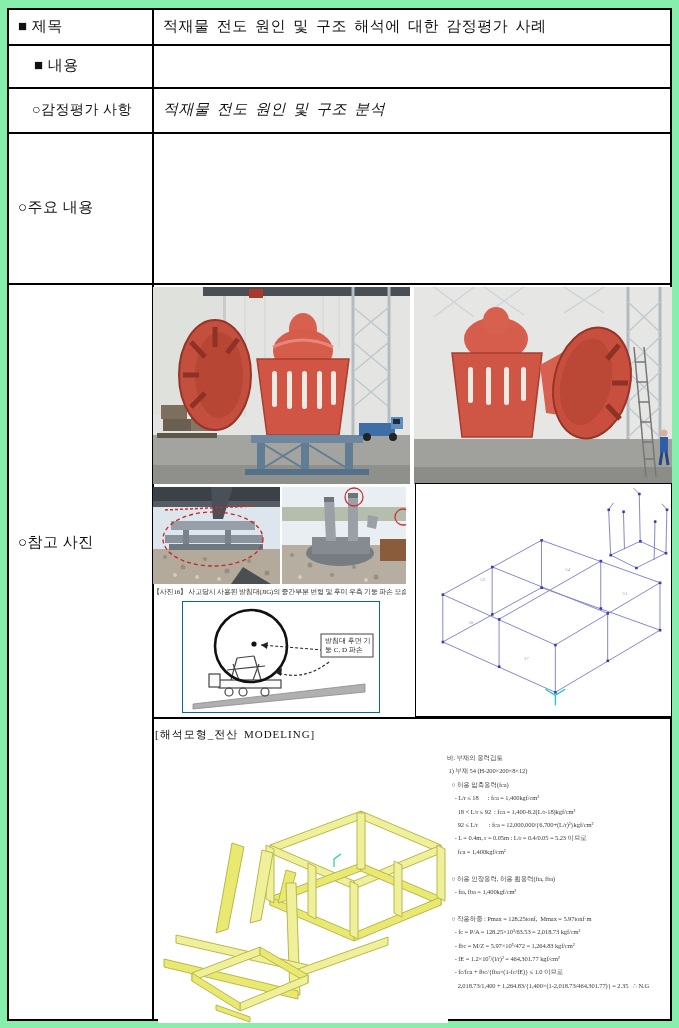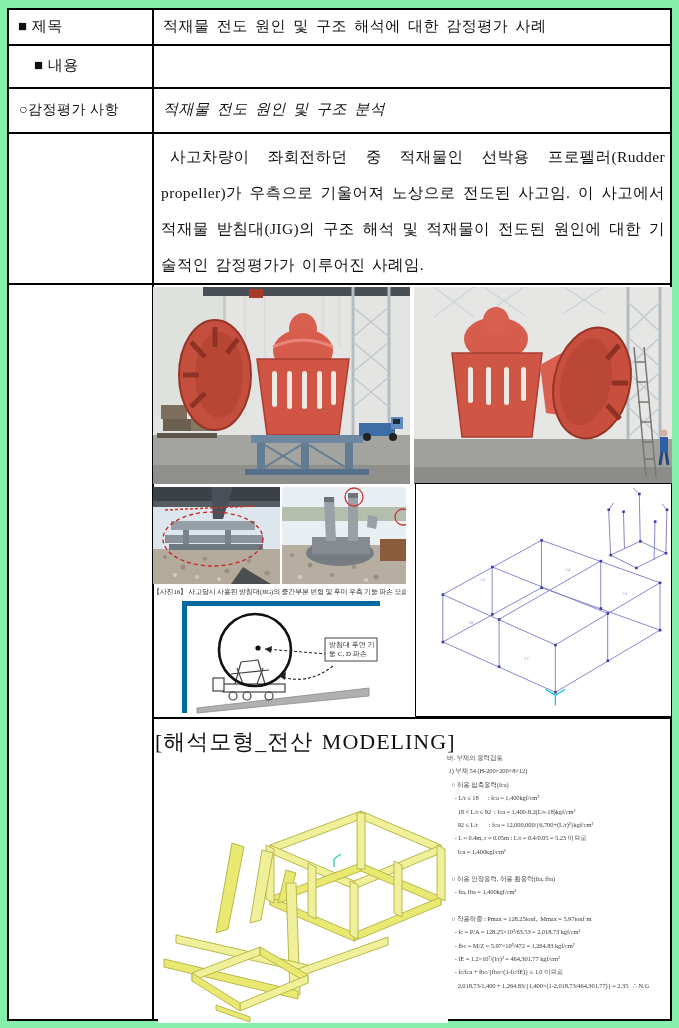--- a/index.html
+++ b/index.html
@@ -15,21 +15,21 @@
   .hline-r1    { left: 7px;  top: 44px;  width: 665px; height: 2px; }
   .hline-r2    { left: 7px;  top: 87px;  width: 665px; height: 2px; }
   .hline-r3    { left: 7px;  top: 132px; width: 665px; height: 2px; }
   .hline-r4    { left: 7px;  top: 283px; width: 665px; height: 2px; }
   .hline-sub   { left: 154px; top: 717px; width: 518px; height: 2px; }
 
   .cell-label { position: absolute; left: 9px; width: 142px; display: flex;
                 align-items: center; padding-left: 9px; font-size: 15px; letter-spacing: .5px; }
   .lbl-r1 { top: 10px; height: 32px; }
   .lbl-r2 { top: 46px; height: 39px; padding-left: 25px; }
-  .lbl-r3 { top: 89px; height: 41px; font-size: 14px; padding-left: 10px; }
+  .lbl-r3 { top: 89px; height: 41px; font-size: 14px; padding-left: 23px; }
   .lbl-r4 { top: 134px; height: 147px; }
   .lbl-r5 { top: 527px; height: 30px; }
 
   .cell-value { position: absolute; left: 163px; width: 506px; display: flex;
                 align-items: center; font-size: 15px; word-spacing: 3px; letter-spacing: .5px; }
   .val-r1 { top: 10px; height: 32px; }
   .val-r3 { top: 89px; height: 41px; font-style: italic; }
 
   .summary-par { position: absolute; left: 161px; top: 139px; width: 504px; height: 142px;
                  font-size: 15.5px; line-height: 36px; text-align: justify;
@@ -39,26 +39,26 @@
   .photo-a { left: 153px; top: 287px; width: 257px; height: 197px; }
   .photo-b { left: 414px; top: 287px; width: 258px; height: 197px; }
   .photo-s1 { left: 153px; top: 487px; width: 127px; height: 97px; }
   .photo-s2 { left: 282px; top: 487px; width: 124px; height: 97px; }
 
   .small-caption { position: absolute; left: 153px; top: 587px; width: 253px;
                    font-size: 7px; text-align: center; color: #2a2a2a; letter-spacing: -0.2px;
                    white-space: nowrap; overflow: hidden; }
 
   .diagram-box { position: absolute; left: 182px; top: 601px; width: 198px; height: 112px;
-                 border: 5px solid #0369a1; background: #fff; }
+                 border: 1px solid #0369a1; background: #fff; }
 
   .wireframe-box { position: absolute; left: 415px; top: 483px; width: 257px; height: 234px;
                    border: 1px solid #000; background: #fff; }
 
-  .modeling-title { position: absolute; left: 155px; top: 727px; font-size: 22px;
+  .modeling-title { position: absolute; left: 155px; top: 727px; font-size: 11px;
                     letter-spacing: 1px; word-spacing: 2px; text-align: right; }
 
   .model-3d { position: absolute; left: 158px; top: 783px; width: 290px; height: 240px; }
 
   .calc-block { position: absolute; left: 447px; top: 751px; width: 226px; height: 262px;
                 font-family: "Liberation Serif", "DejaVu Serif", serif;
                 font-size: 6.5px; color: #3a3a3a; overflow: hidden; }
   .calc-block div { white-space: pre; line-height: 13.4px; min-height: 13.4px; letter-spacing: -0.1px; }
 
   svg { display: block; }
@@ -77,22 +77,23 @@
   <div class="line hline-sub"></div>
 
   <div class="cell-label lbl-r1">■ 제목</div>
   <div class="cell-value val-r1">적재물 전도 원인 및 구조 해석에 대한 감정평가 사례</div>
 
   <div class="cell-label lbl-r2">■ 내용</div>
 
   <div class="cell-label lbl-r3">○감정평가 사항</div>
   <div class="cell-value val-r3">적재물 전도 원인 및 구조 분석</div>
 
-  <div class="summary-par">사고차량이 좌회전하던 중 적재물인 선박용 프로펠러(Rudder propeller)가 우측으로 기울어져 노상으로 전도된 사고임. 이 사고에서 적재물 받침대(JIG)의 구조 해석 및 적재물이 전도된 원인에 대한 기술적인 감정평가가 이루어진 사례임.</div>
-
+  <div class="cell-label lbl-r4">○주요 내용</div>
+
+  <div class="cell-label lbl-r5">○참고 사진</div>
 
   <div class="photo photo-a">
     <svg width="257" height="197" viewBox="0 0 257 197">
       <rect x="0" y="0" width="257" height="197" fill="#e4e5e2"></rect>
       <rect x="0" y="0" width="72" height="128" fill="#dfe1dd"></rect>
       <rect x="70" y="0" width="3" height="128" fill="#c9cbc6"></rect>
       <g stroke="#d2d4cf" stroke-width="1">
         <line x1="92" y1="0" x2="92" y2="130"></line>
           <line x1="112" y1="0" x2="112" y2="130"></line>
         <line x1="170" y1="0" x2="170" y2="60"></line>

